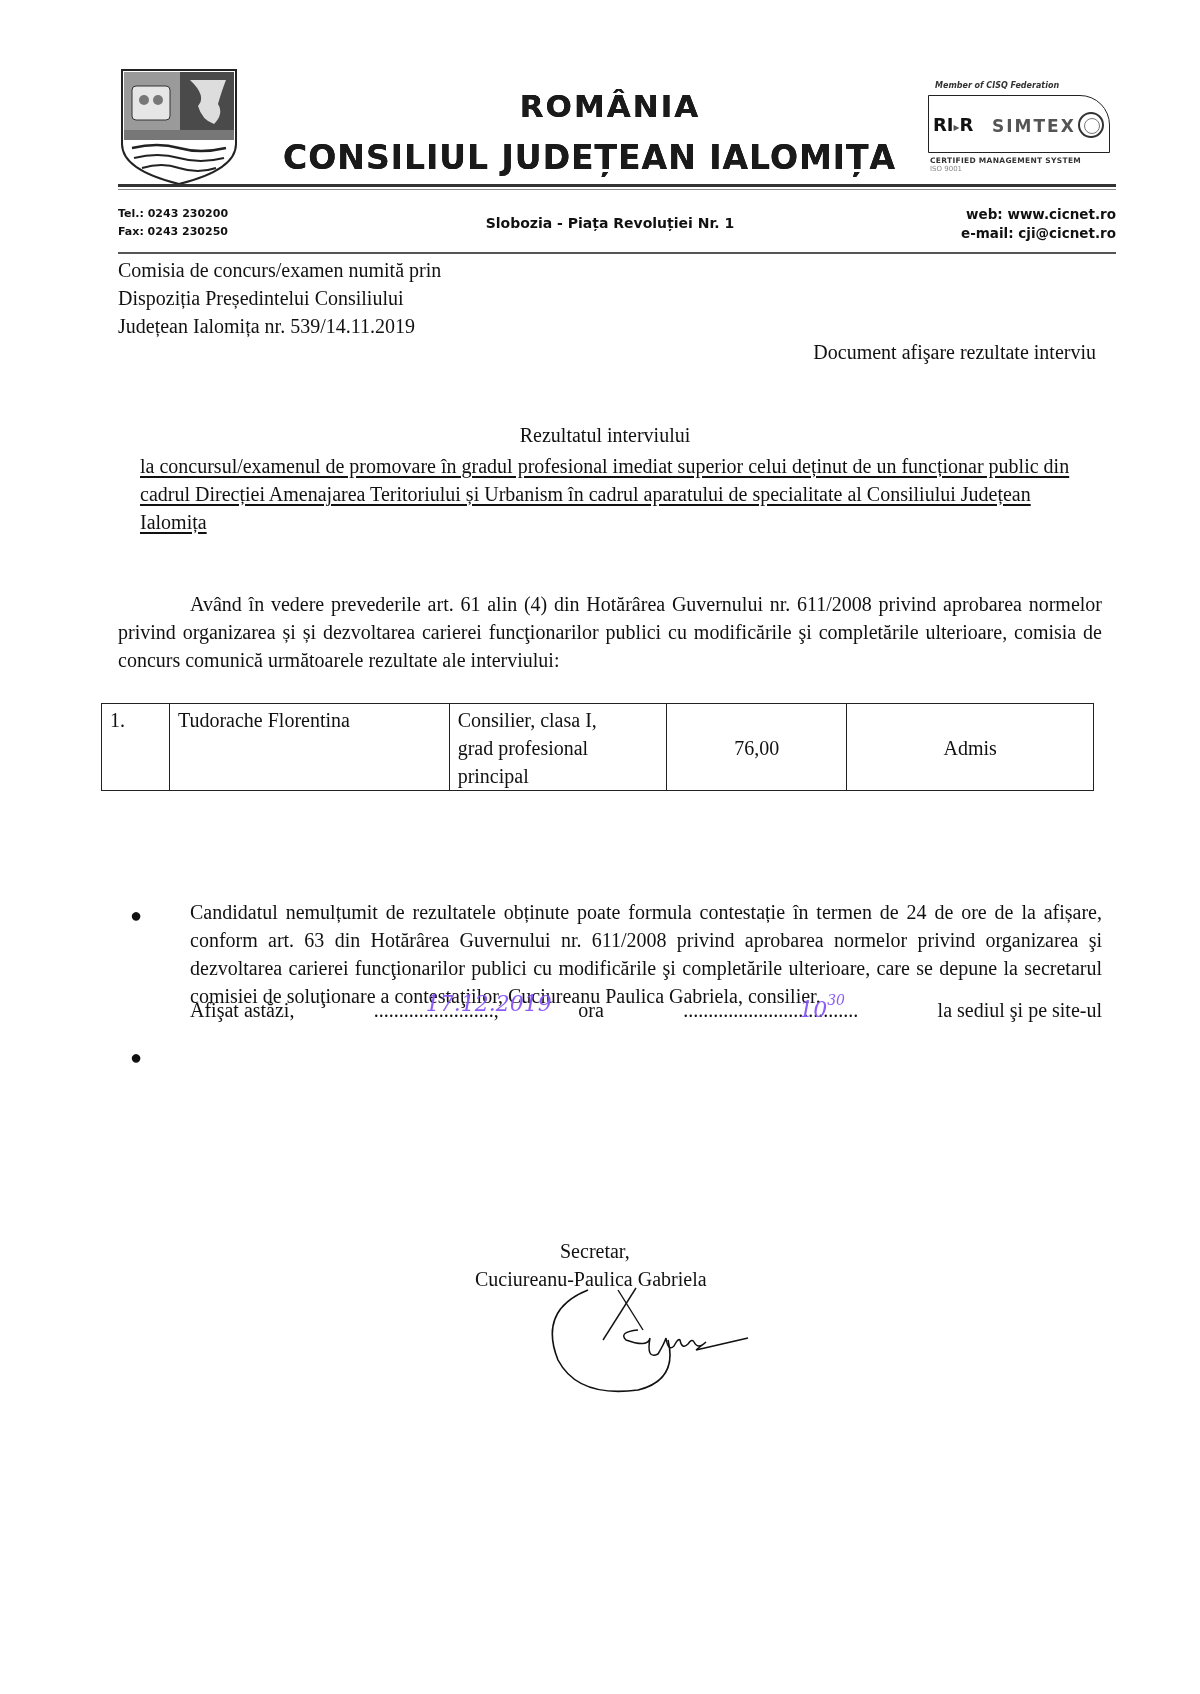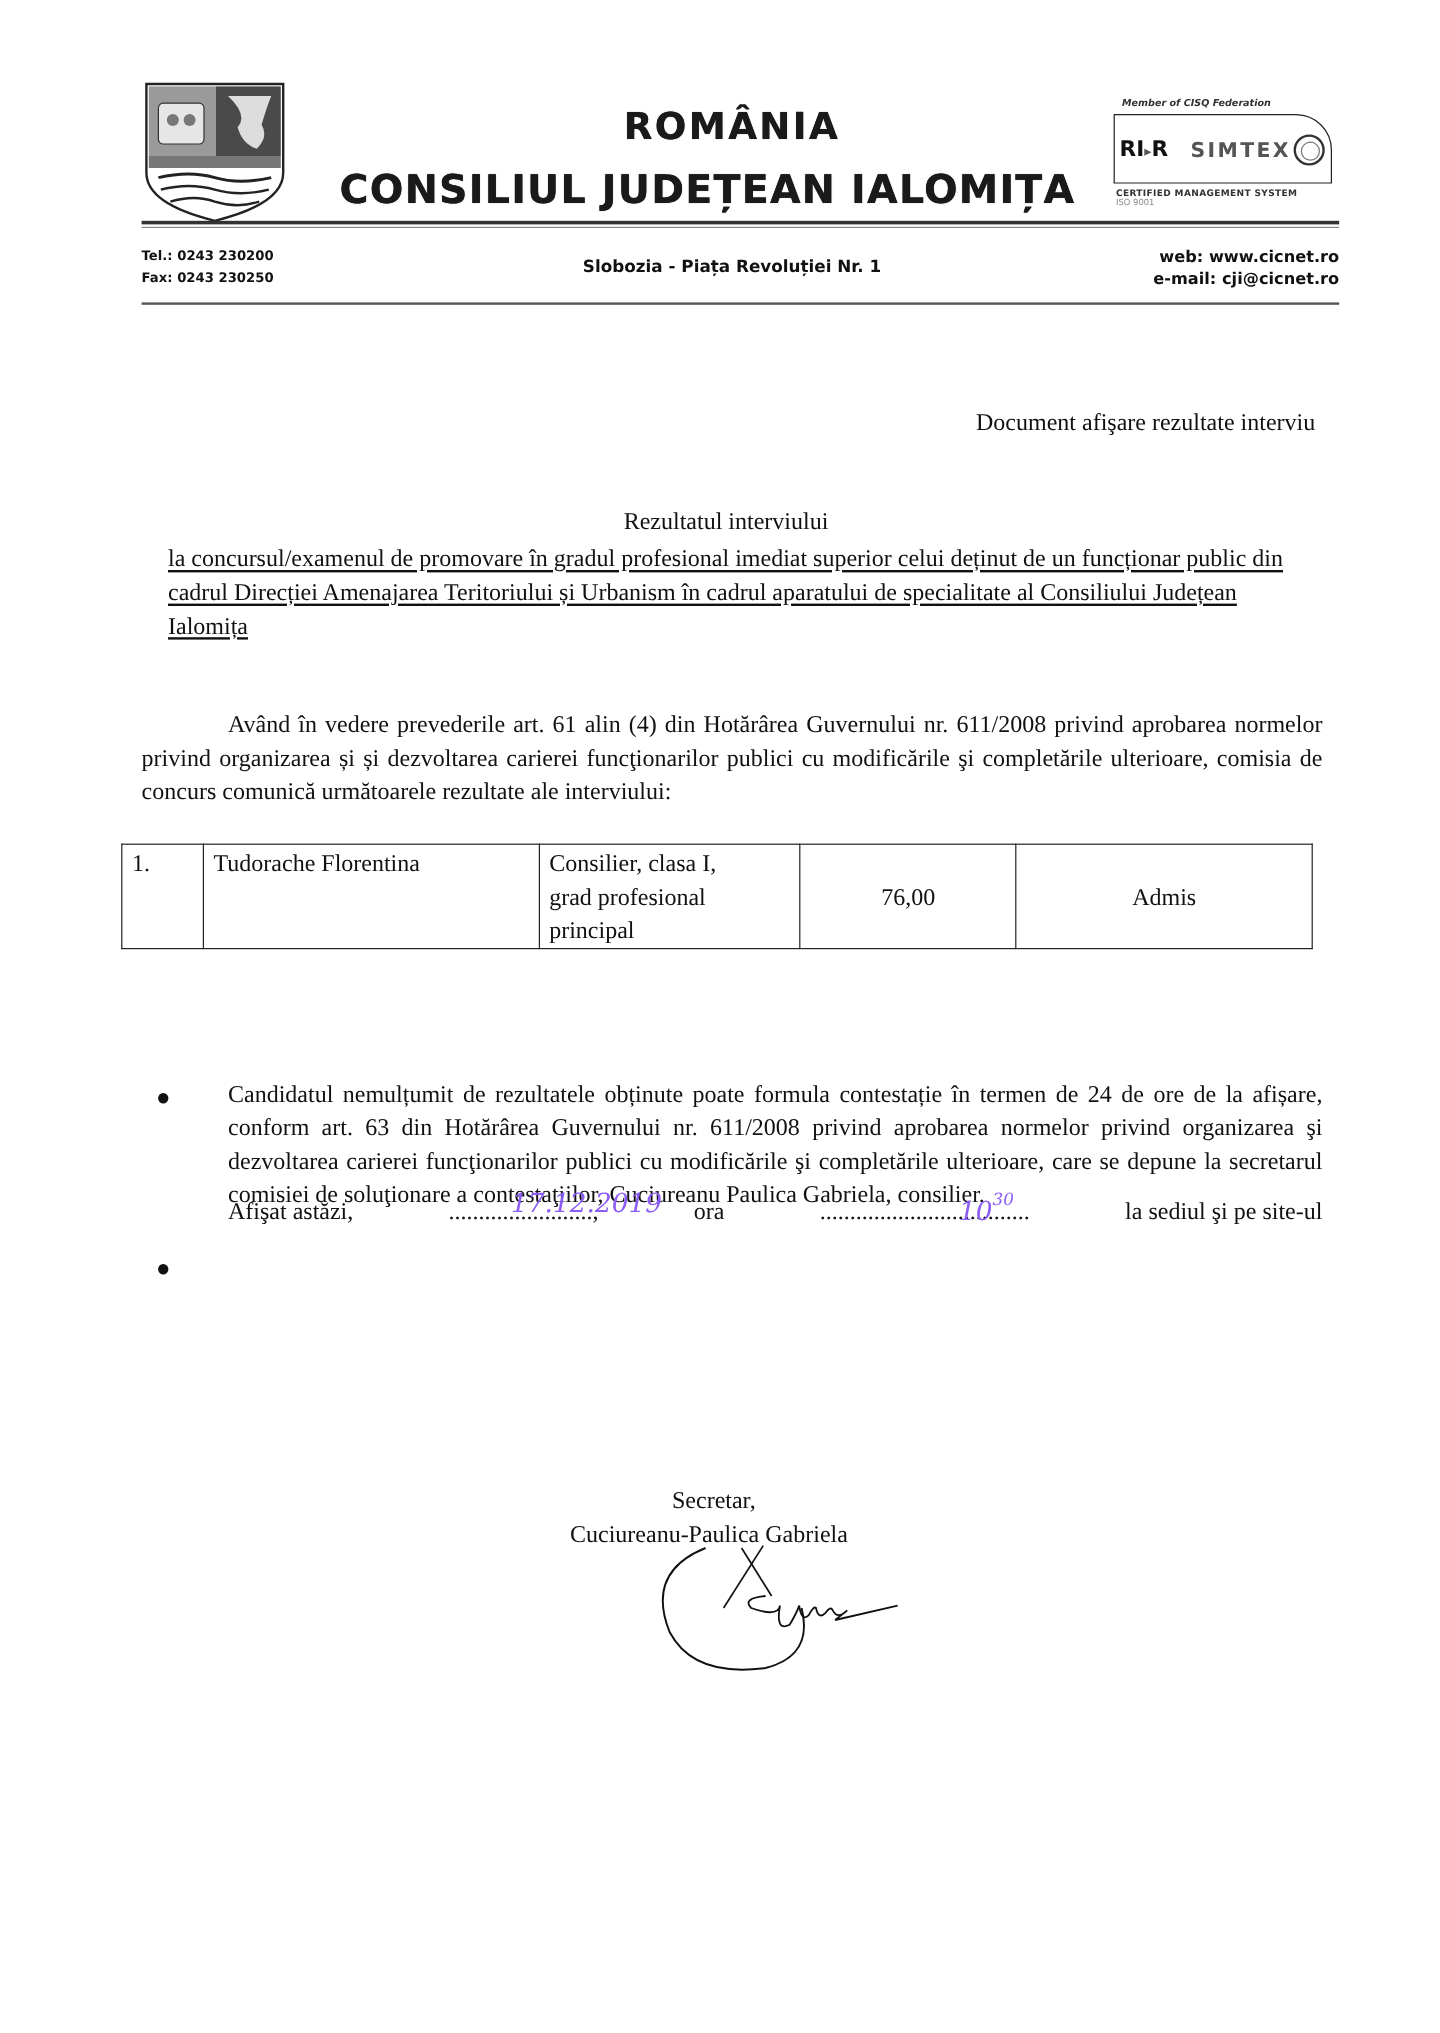--- a/index.html
+++ b/index.html
@@ -104,20 +104,23 @@
 </div>
 <div id="address" class="abs sans">Slobozia - Piața Revoluției Nr. 1</div>
 <div id="web" class="abs sans">
   <div>web: www.cicnet.ro</div>
   <div>e-mail:  cji@cicnet.ro</div>
 </div>
 
 <div id="rule2" class="abs"></div>
 
 <div id="commission" class="abs serif">
+  <div>Comisia de concurs/examen numită prin</div>
+  <div>Dispoziția Președintelui Consiliului</div>
+  <div>Județean Ialomița nr. 539/14.11.2019</div>
 </div>
 <div id="doc-type" class="abs serif">Document afişare rezultate interviu</div>
 
 <div id="result-title" class="abs serif">Rezultatul interviului</div>
 <div id="subtitle" class="abs serif"><span>la concursul/examenul de promovare în gradul profesional imediat superior celui deținut de un funcționar public din  cadrul  Direcției  Amenajarea Teritoriului și Urbanism în  cadrul aparatului de specialitate al Consiliului Județean Ialomița</span></div>
 
 <div id="intro" class="abs serif">Având în vedere prevederile art. 61 alin (4) din Hotărârea Guvernului nr. 611/2008 privind aprobarea normelor privind organizarea și și dezvoltarea carierei funcţionarilor publici cu modificările şi completările ulterioare, comisia de concurs comunică următoarele rezultate ale interviului:</div>
 
 <table id="results-table" class="abs serif">
   <colgroup>

